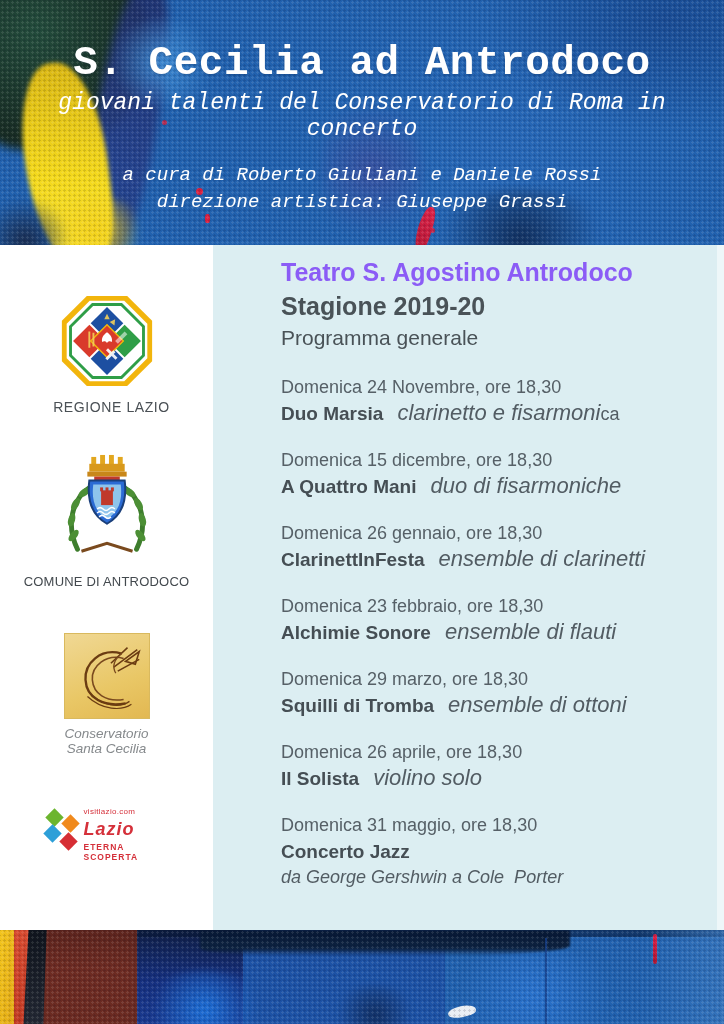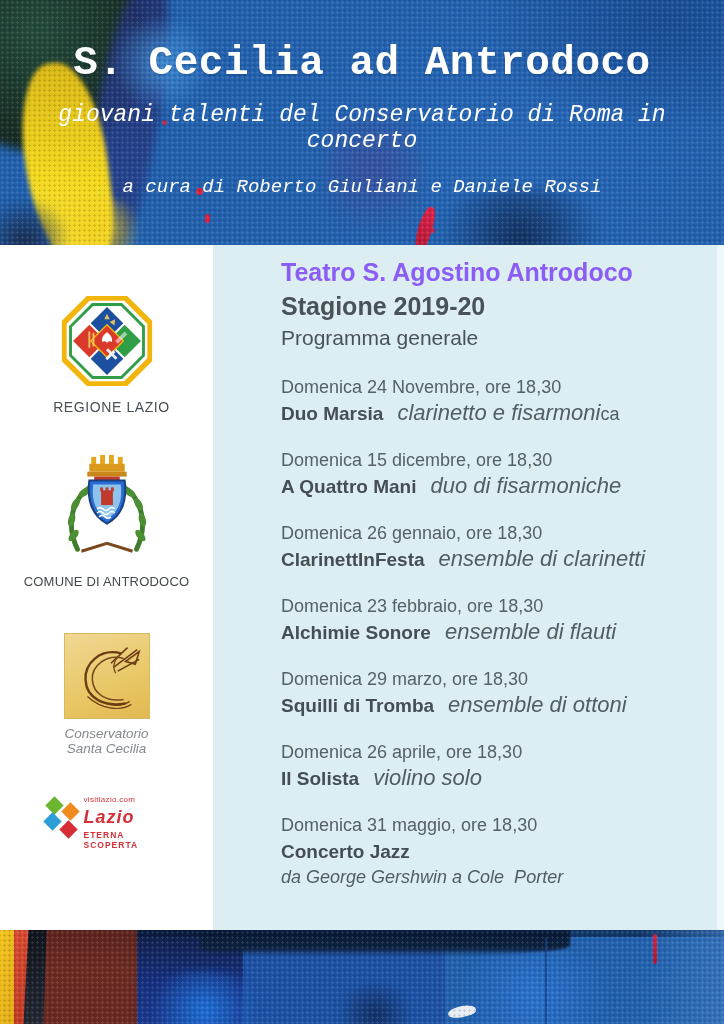--- a/index.html
+++ b/index.html
@@ -47,21 +47,21 @@
   .texture { position:absolute; inset:0;
     background-image:
       radial-gradient(rgba(255,255,255,0.10) 1px, transparent 1.4px),
       radial-gradient(rgba(0,0,25,0.13) 1px, transparent 1.4px);
     background-size:5px 5px, 5px 5px;
     background-position:0 0, 2px 3px; }
 
   .header-text { position:absolute; inset:0; z-index:5; text-align:center; color:#ffffff;font-family:Liberation Mono, monospace; }
   .poster-title { margin-top:40px; font-size:41px; font-weight:700; letter-spacing:0.5px;
     text-shadow:0 1px 2px rgba(10,30,60,.25); }
-  .poster-subtitle { margin-top:16px; font-size:23px; font-style:italic; font-weight:400; }
+  .poster-subtitle { margin-top:4px; font-size:23px; font-style:italic; font-weight:400; }
   .poster-curators { margin-top:22px; font-size:19px; font-style:italic; }
   .poster-direction { margin-top:5px; font-size:19px; font-style:italic; }
 
   
   .content { position:absolute; top:245px; left:0; width:724px; height:685px; background:#ffffff; }
   .panel { position:absolute; left:213px; top:0; width:511px; height:685px; background:#dceef2; }
   .panel-edge { position:absolute; right:0; top:0; width:7px; height:100%; background:rgba(255,255,255,0.5); }
   .panel-inner { position:relative; padding:10px 18px 0 68px; color:#4d565c; }
   .venue-title { font-size:25px; font-weight:700; line-height:34px; color:#8b5cf6; white-space:nowrap; }
   .season-title { font-size:25px; font-weight:700; line-height:34px; color:#495257; }
@@ -83,21 +83,21 @@
   .sp-comune { top:208px; }
   .sp-label-sm { font-size:13px; color:#43494e; letter-spacing:0.2px; margin-top:3px; }
   .sp-conserv { top:388px; }
   .conserv-label { font-size:13.5px; line-height:15px; color:#85898c; margin-top:4px;font-style:italic; }
   .sp-visit { top:548px; }
 
   .conserv-square { display:inline-block; width:86px; height:86px;
     background:linear-gradient(160deg,#f0d894 0%, #e9c766 60%, #e2b852 100%);
     border:1px solid #d9b95e; }
 
-  .visitlazio { position:relative; width:150px; height:58px; margin:0 auto; }
+  .visitlazio { position:relative; width:150px; height:58px; margin:12px auto; }
   .vl-tile { position:absolute; width:13px; height:13px; transform:rotate(45deg); }
   .vl-green { left:16px; top:6px; background:#6cb52e; }
   .vl-orange { left:32px; top:12px; background:#f08a1d; }
   .vl-blue { left:14px; top:22px; background:#2d9fd8; }
   .vl-red { left:30px; top:30px; background:#d62e34; }
   .vl-text { position:absolute; left:52px; top:2px; text-align:left; color:#d5303a; }
   .vl-url { font-size:8px; letter-spacing:0.3px; }
   .vl-name { font-size:18px; font-weight:700; font-style:italic; line-height:26px; letter-spacing:1px; }
   .vl-tag { font-size:8.5px; font-weight:700; letter-spacing:1px; }
 
@@ -142,20 +142,21 @@
     <div class="blob red-dot rd1"></div>
     <div class="blob red-dot rd2"></div>
     <div class="blob red-dot rd3"></div>
     <div class="blob red-dot rd4"></div>
     <div class="blob h-redstroke"></div>
     <div class="texture"></div>
     <div class="header-text">
       <div class="poster-title">S. Cecilia ad Antrodoco</div>
       <div class="poster-subtitle">giovani talenti del Conservatorio di Roma in concerto</div>
       <div class="poster-curators">a cura di Roberto Giuliani e Daniele Rossi</div>
+      <div class="poster-direction">direzione artistica: Giuseppe Grassi</div>
     </div>
   </div>
 
   <div class="content">
 
     <div class="logo-col">
 
       <div class="sponsor sp-regione">
         <svg width="96" height="96" viewBox="0 0 100 100">
           <polygon points="29,3 71,3 97,29 97,71 71,97 29,97 3,71 3,29" fill="#f2b50c"></polygon>

